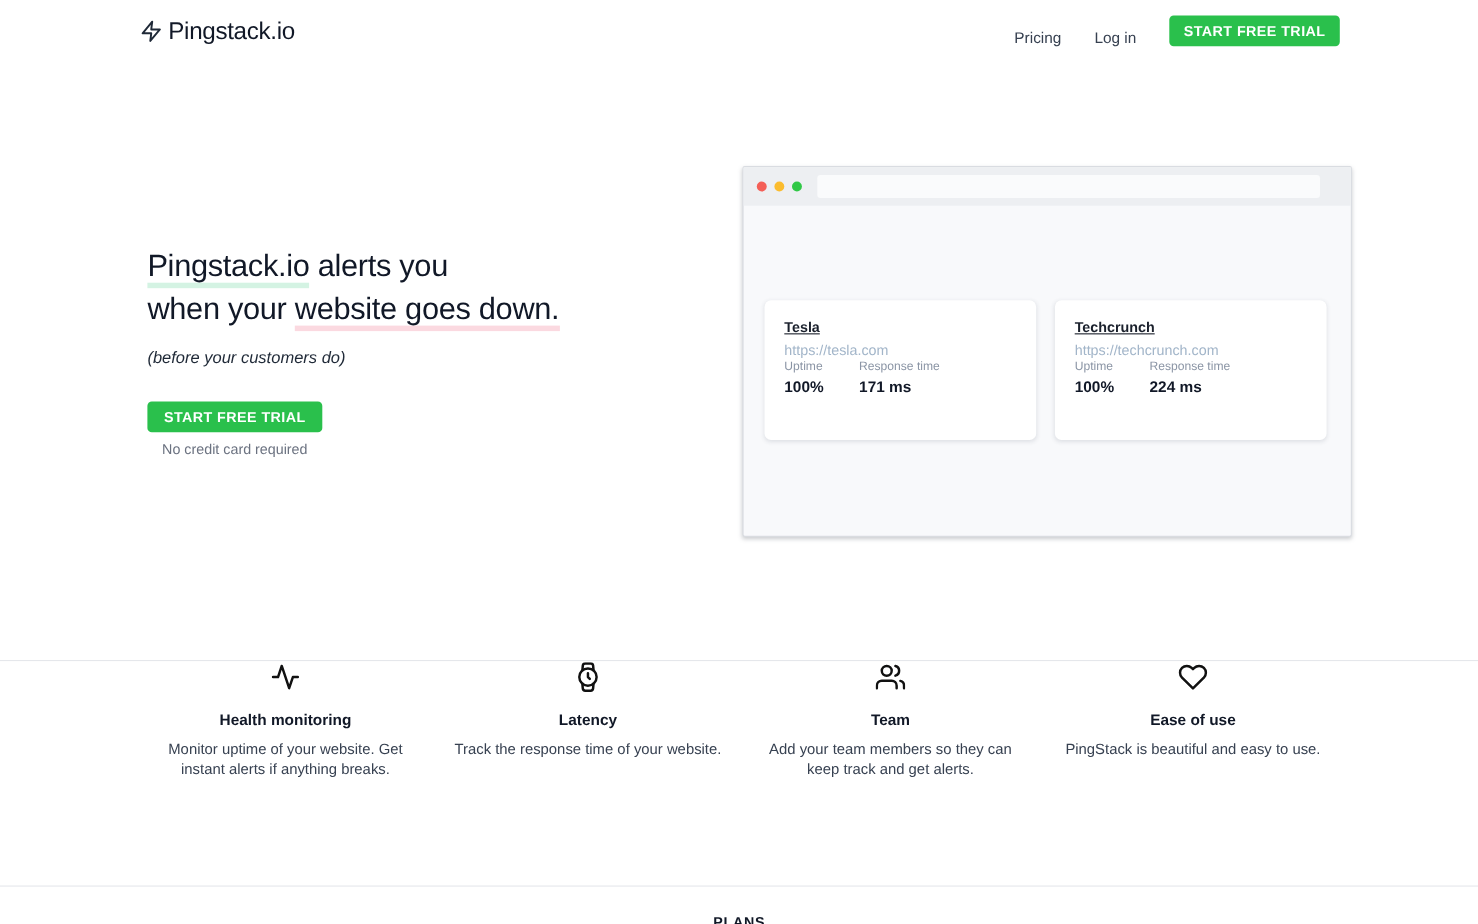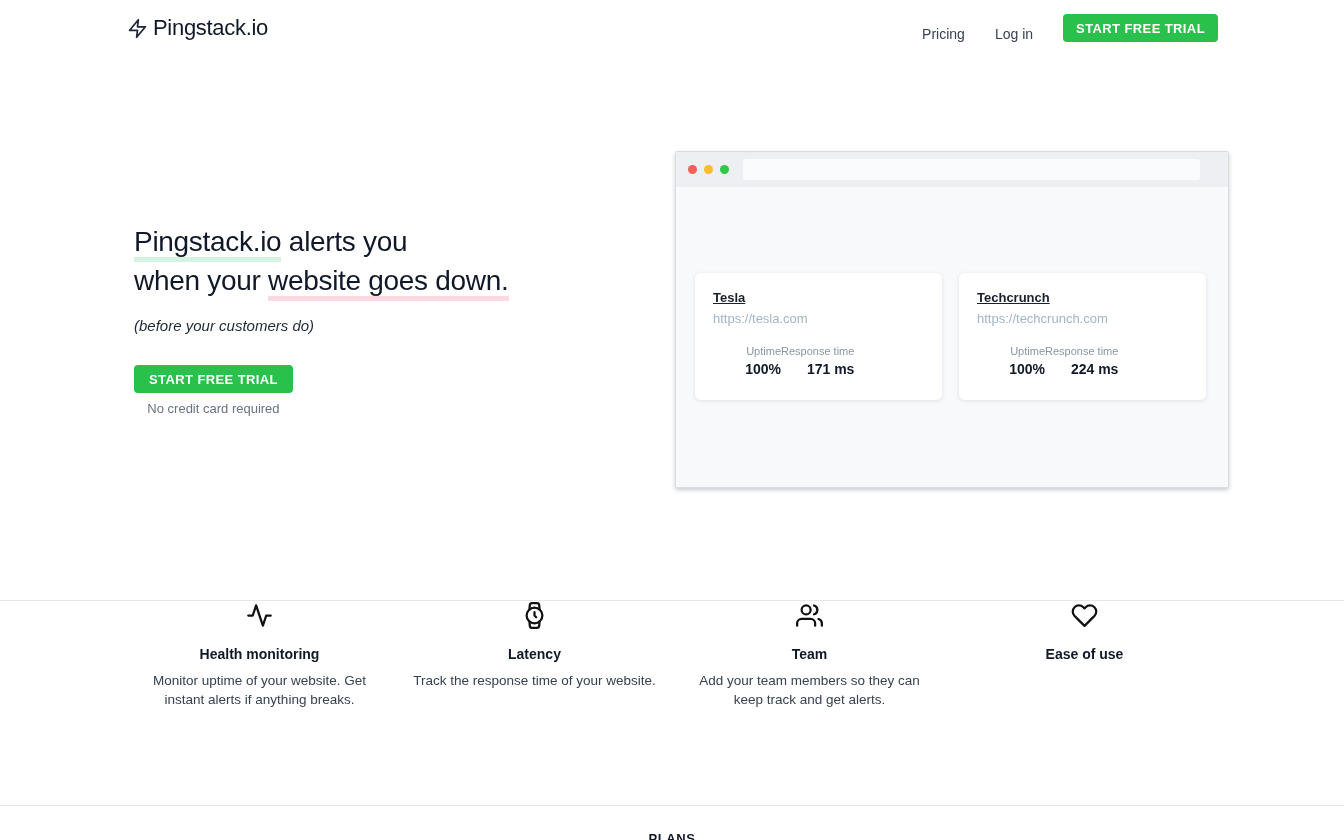--- a/index.html
+++ b/index.html
@@ -67,21 +67,21 @@
   }
   .browser-content { padding: 86px 19px 0 19px; display: flex; gap: 17px; }
   .monitor-card {
     width: 247px; height: 127px;
     background: #ffffff; border-radius: 6px;
     box-shadow: 0 1px 4px rgba(40,50,70,0.12);
     padding: 17px 18px;
   }
   .card-name { font-size: 13px; font-weight: bold; color: #1a202c; text-decoration: underline; }
   .card-url { margin-top: 6px; font-size: 13px; color: #a2b5c9; }
-  .card-stats { margin-top: 19px; display: flex; text-align: right; }
+  .card-stats { margin-top: 1px; display: flex; }
   .stat-uptime { width: 68px; flex: none; }
   .stat-label { font-size: 11px; color: #8b95a5; }
   .stat-value { margin-top: 4px; font-size: 14px; font-weight: bold; color: #111827; }
 
   
   .features {
     height: 206px;
     border-top: 1px solid #e5e7eb;
     border-bottom: 1px solid #e5e7eb;
   }
@@ -209,20 +209,21 @@
       <div class="feature-desc">Add your team members so they can keep track and get alerts.</div>
     </div>
 
     <div class="feature">
       <div class="feature-icon">
         <svg class="feather" viewBox="0 0 24 24">
             <path d="M20.84 4.61a5.5 5.5 0 0 0-7.78 0L12 5.67l-1.06-1.06a5.5 5.5 0 0 0-7.78 7.78l1.06 1.06L12 21.23l7.78-7.78 1.06-1.06a5.5 5.5 0 0 0 0-7.78z"></path>
           </svg>
       </div>
       <div class="feature-title">Ease of use</div>
+      <div class="feature-desc">PingStack is beautiful and easy to use.</div>
     </div>
 
   </div>
 </section>
 
 <section class="plans">
   <div class="plans-title">PLANS</div>
 </section>
 
 </body></html>

